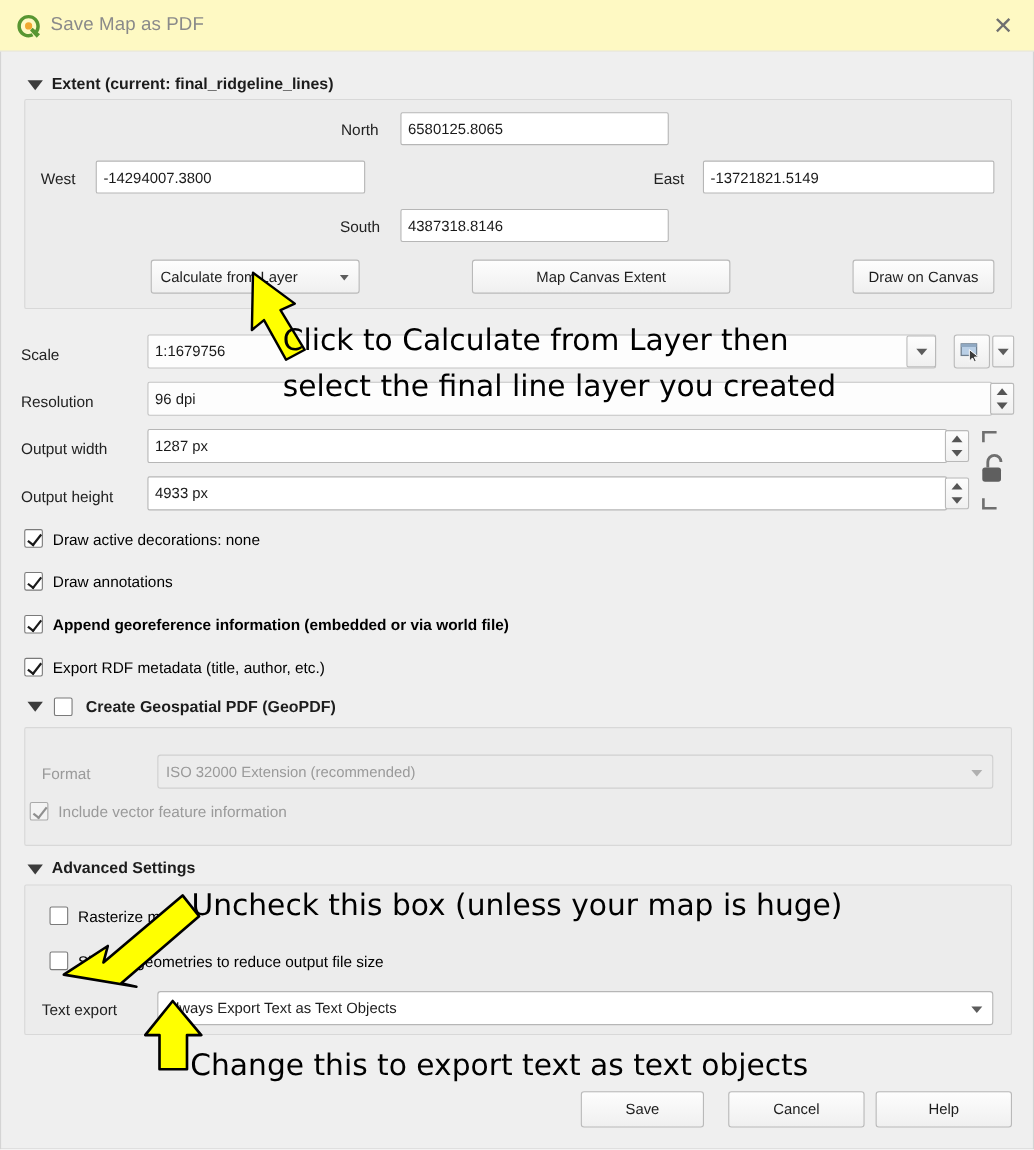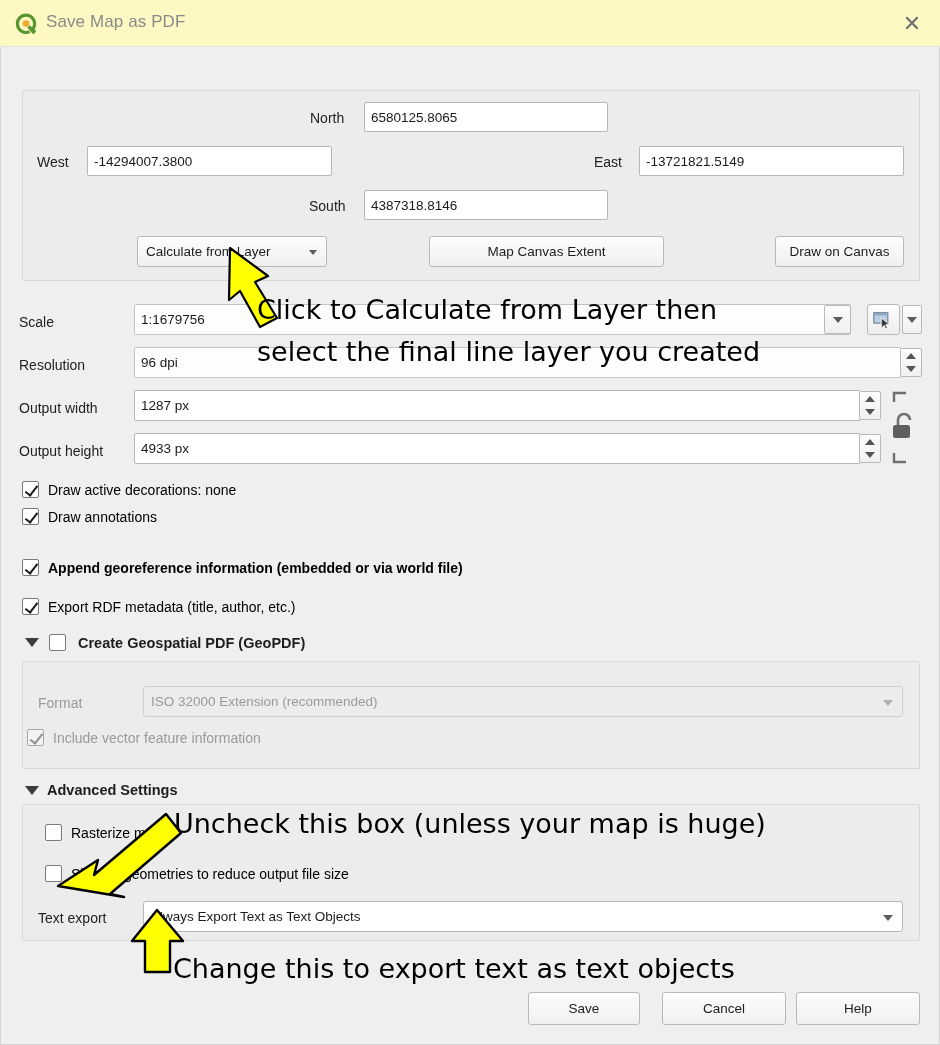--- a/index.html
+++ b/index.html
@@ -291,20 +291,24 @@
       <path d="M12 1.6 C6.3 1.6 1.8 6.1 1.8 11.8 C1.8 17.5 6.3 22 12 22 C13.6 22 15.1 21.6 16.4 21 L14.9 18.2 C14 18.6 13 18.9 12 18.9 C8.1 18.9 5 15.7 5 11.8 C5 7.9 8.1 4.7 12 4.7 C15.9 4.7 19 7.9 19 11.8 C19 13.4 18.5 14.8 17.6 16 L20.1 18.1 C21.5 16.3 22.2 14.1 22.2 11.8 C22.2 6.1 17.7 1.6 12 1.6 Z" fill="#589632"></path>
       <path d="M15.6 13.2 L22.4 19.1 L19.4 22.4 L13.3 15.8 Z" fill="#589632"></path>
       <circle cx="12" cy="11.6" r="3.3" fill="#f0a830"></circle>
     </svg>
     <div class="title-text">Save Map as PDF</div>
     <div class="close-btn">✕</div>
   </div>
 
   <div class="dialog-body">
 
+    <div class="grp-header" style="left:24px; top:22px;">
+      <span class="tri"></span>
+      <span>Extent (current: final_ridgeline_lines)</span>
+    </div>
 
     <div class="groupbox" style="left:21px; top:43px; width:898px; height:191px;">
 
       <div class="lbl" style="left:287px; top:19px;">North</div>
       <div class="tinput" style="left:341px; top:11px; width:244px; height:30px;">6580125.8065</div>
 
       <div class="lbl" style="left:14px; top:63px;">West</div>
       <div class="tinput" style="left:64px; top:55px; width:245px; height:30px;">-14294007.3800</div>
 
       <div class="lbl" style="left:571px; top:63px;">East</div>
@@ -371,21 +375,21 @@
         <path d="M9 35 L9 30 A6 6 0 0 1 21 30" fill="none" stroke="#6f6f6f" stroke-width="2.6"></path>
         <rect x="4" y="35" width="17" height="13" rx="2.5" fill="#5f5f5f"></rect>
       </svg>
     </div>
 
     <div class="cbrow" style="left:21px; top:434px;">
       <span class="cbox checked"></span>
       <span>Draw active decorations: none</span>
     </div>
 
-    <div class="cbrow" style="left:21px; top:461px;text-align:right;">
+    <div class="cbrow" style="left:21px; top:473px;text-align:right;">
       <span class="cbox checked"></span>
       <span>Draw annotations</span>
     </div>
 
     <div class="cbrow" style="left:21px; top:512px;font-weight:bold;">
       <span class="cbox checked"></span>
       <span>Append georeference information (embedded or via world file)</span>
     </div>
 
     <div class="cbrow" style="left:21px; top:551px;">

